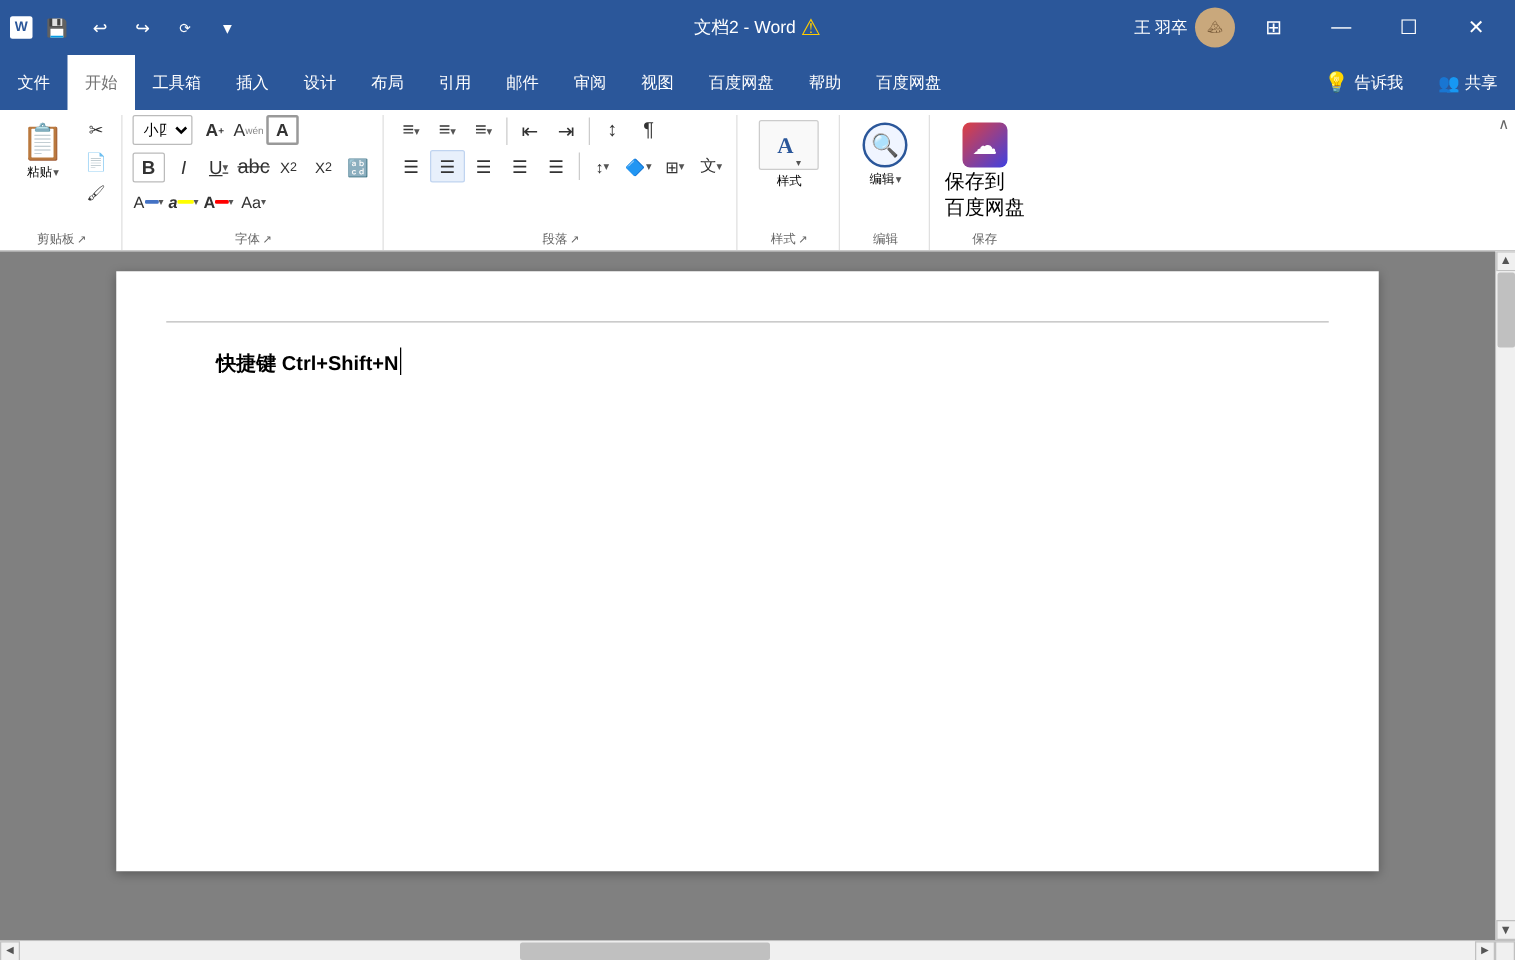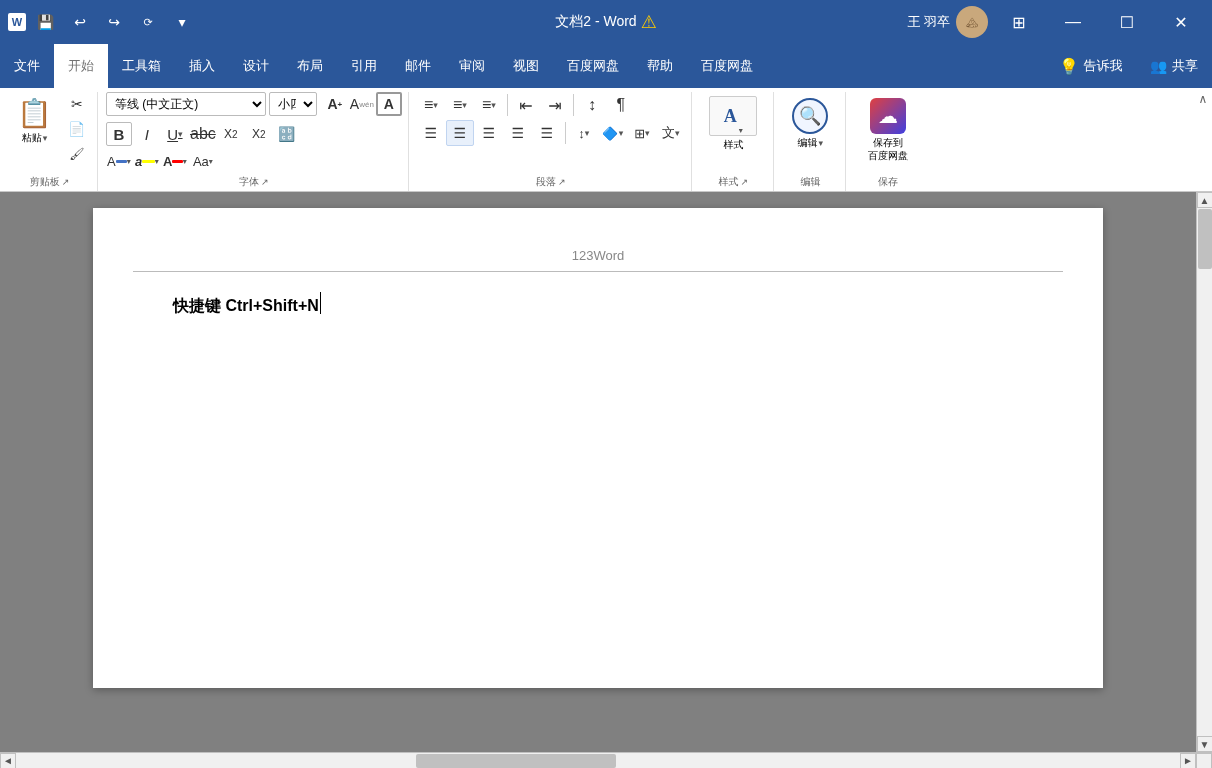--- a/index.html
+++ b/index.html
@@ -420,23 +420,20 @@
         </div>
         <div class="ribbon-group-label">
           <span>剪贴板</span>
           <span class="expand-icon">↗</span>
         </div>
       </div>
 
       <div class="ribbon-group">
         <div class="ribbon-group-content" style="flex-direction:column; gap:3px;">
           <div class="font-row">
-            <select class="font-selector">
-              <option>等线 (中文正文)</option>
-            </select>
             <select class="size-selector">
               <option>小四</option>
             </select>
             <div style="display:flex; gap:1px; margin-left:2px;">
               <div class="fmt-btn" style="font-size:14px; font-weight:bold;">A<sup style="font-size:8px;">+</sup></div>
               <div class="fmt-btn" style="font-size:14px;">A<sup style="font-size:8px; color:#888;">wén</sup></div>
               <div class="fmt-btn" style="font-size:14px; font-weight:bold; border:2px solid #999;">A</div>
             </div>
           </div>
           <div class="format-btn-row">
@@ -539,39 +536,38 @@
 
       <div class="ribbon-group" style="min-width:80px; border-right:none;">
         <div class="ribbon-group-content" style="flex-direction:column; align-items:center;">
           <div style="display:flex; flex-direction:column; align-items:center; cursor:pointer; padding:4px;">
             <div style="width:48px; height:40px; display:flex; align-items:center; justify-content:center;">
 
               <div style="width:36px; height:36px; background:linear-gradient(135deg,#e04040,#4040e0); border-radius:6px; display:flex; align-items:center; justify-content:center;">
                 <span style="font-size:20px; color:white;">☁</span>
               </div>
             </div>
-            <span style="font-size:10px; text-align:center; line-height:1.3;">保存到<br>百度网盘</span>
+            <span style="font-size:16px; line-height:1.3;">保存到<br>百度网盘</span>
           </div>
         </div>
         <div class="ribbon-group-label">
           <span>保存</span>
         </div>
       </div>
 
       <div id="ribbon-collapse-btn">∧</div>
     </div>
   </div>
 
   <div id="main-area">
     <div id="content-with-scroll">
 
       <div id="doc-wrapper">
         <div id="doc-page">
 
-          <div id="header-text">123Word</div>
           <div style="border-top:1px solid #bbb; margin: 0 -40px 20px -40px;"></div>
 
           <div id="doc-content">
             <span>快捷键 Ctrl+Shift+N</span><span class="cursor"></span>
           </div>
         </div>
       </div>
 
       <div id="v-scrollbar">
         <div class="scroll-arrow">▲</div>

